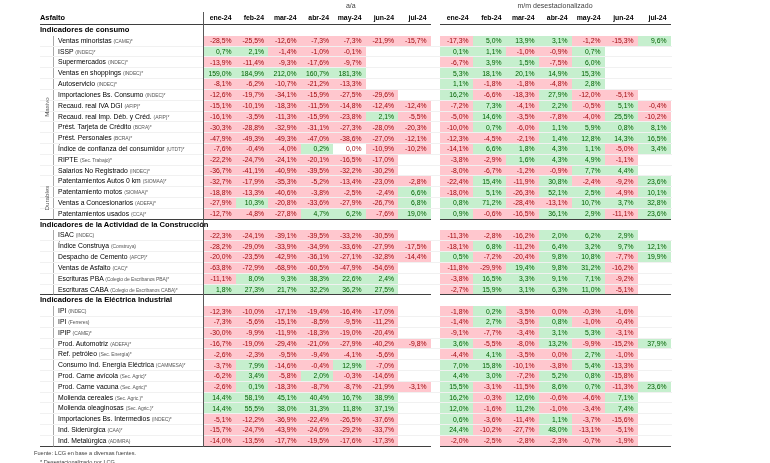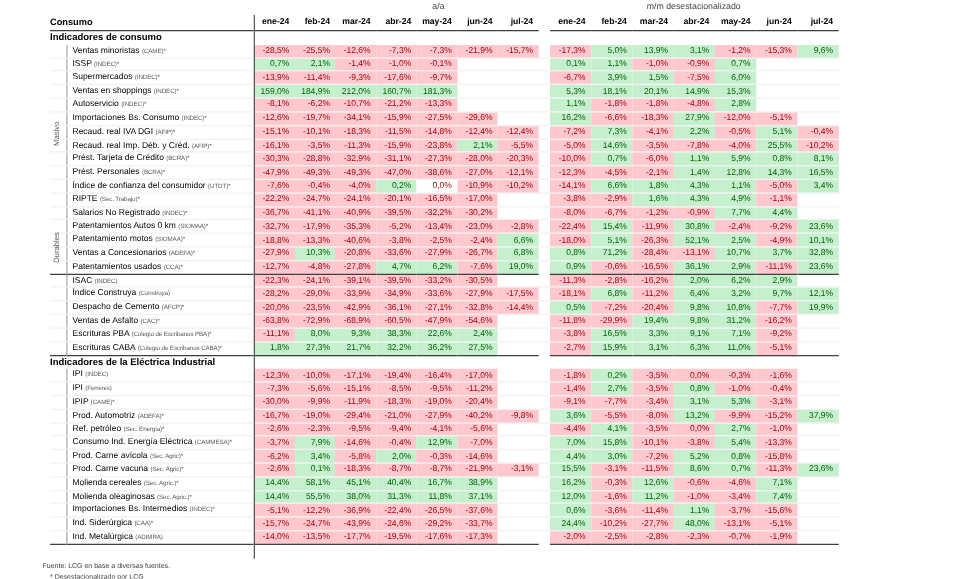--- a/index.html
+++ b/index.html
@@ -83,21 +83,21 @@
 </head>
 <body>
 
 <div class="screen">
   <div class="inner" id="inner">
     <div class="colgroup-row">
       <div class="cg cg-aa">a/a</div>
       <div class="cg cg-mm">m/m desestacionalizado</div>
     </div>
     <div class="grid month-row" id="month-row">
-      <div class="periodo">Consumo</div>
+      <div class="periodo">Asfalto</div>
     <div class="mh">ene-24</div>
         <div class="mh">feb-24</div>
         <div class="mh">mar-24</div>
         <div class="mh">abr-24</div>
         <div class="mh">may-24</div>
         <div class="mh">jun-24</div>
         <div class="mh">jul-24</div>
         <div class="gap"></div>
         <div class="mh">ene-24</div>
         <div class="mh">feb-24</div>
@@ -427,20 +427,23 @@
           <div class="v pos">19,0%</div>
           <div class="gap"></div>
           <div class="v pos">0,9%</div>
           <div class="v neg">-0,6%</div>
           <div class="v neg">-16,5%</div>
           <div class="v pos">36,1%</div>
           <div class="v pos">2,9%</div>
           <div class="v neg">-11,1%</div>
           <div class="v pos">23,6%</div>
         </div>
+        <div class="grid sec">
+          <div class="t">Indicadores de la Actividad de la Construcción</div>
+        </div>
         <div class="grid r">
           <div class="strip"></div>
           <div class="lbl"><span>ISAC </span><span class="src">(INDEC)</span></div>
           <div class="v neg">-22,3%</div>
           <div class="v neg">-24,1%</div>
           <div class="v neg">-39,1%</div>
           <div class="v neg">-39,5%</div>
           <div class="v neg">-33,2%</div>
           <div class="v neg">-30,5%</div>
           <div class="v empty"></div>

